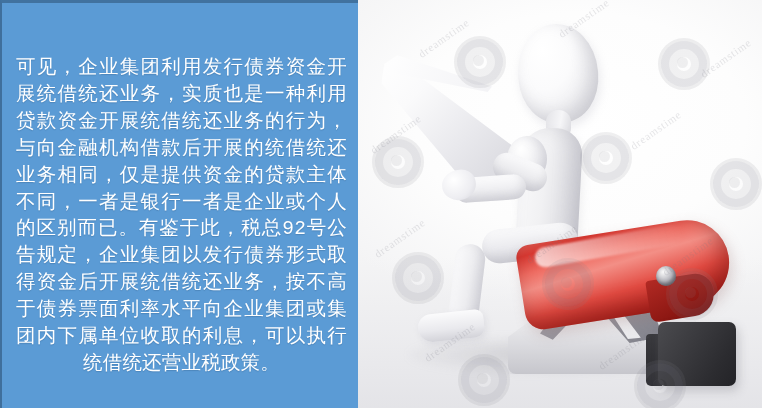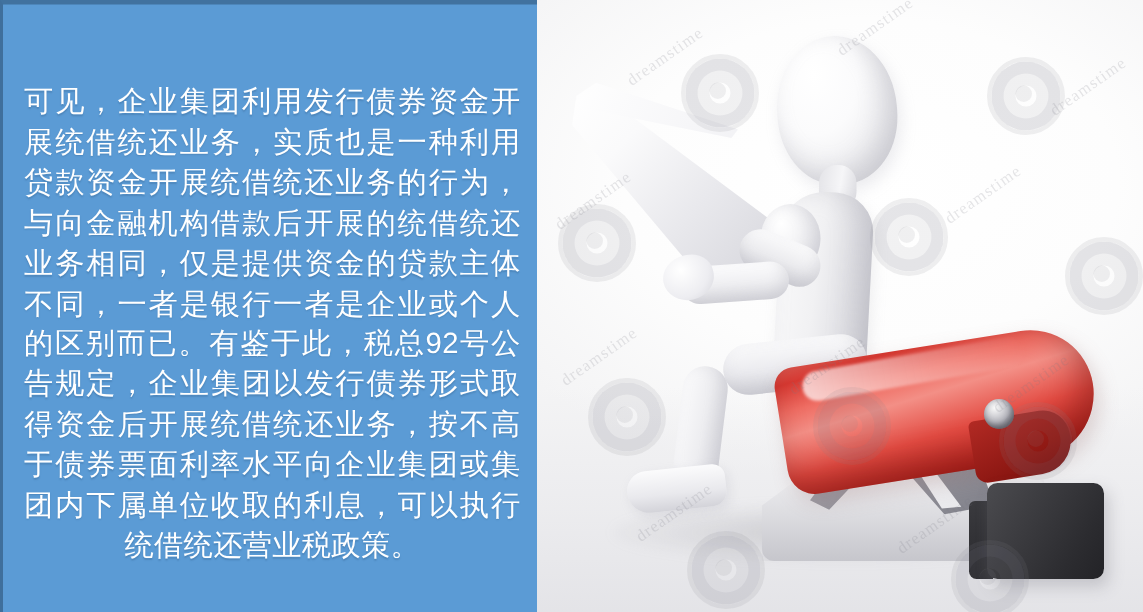--- a/index.html
+++ b/index.html
@@ -179,21 +179,21 @@
   }
   .panelText{
     position:absolute;left:14px;right:11px;top:52px;
     color:#ffffff;
     font-size:19.5px;
     line-height:26.9px;
     text-align:justify;
     text-align-last:center;
     letter-spacing:.2px;
     text-shadow:0 1px 1px rgba(40,80,120,.28);
-    font-family:Liberation Sans, sans-serif;
+    font-family:Liberation Mono, monospace;
     white-space:pre-wrap;
     word-break:break-all;
   }
 </style>
 </head>
 <body>
 
 <div id="slide">
 
   <div class="photo">

